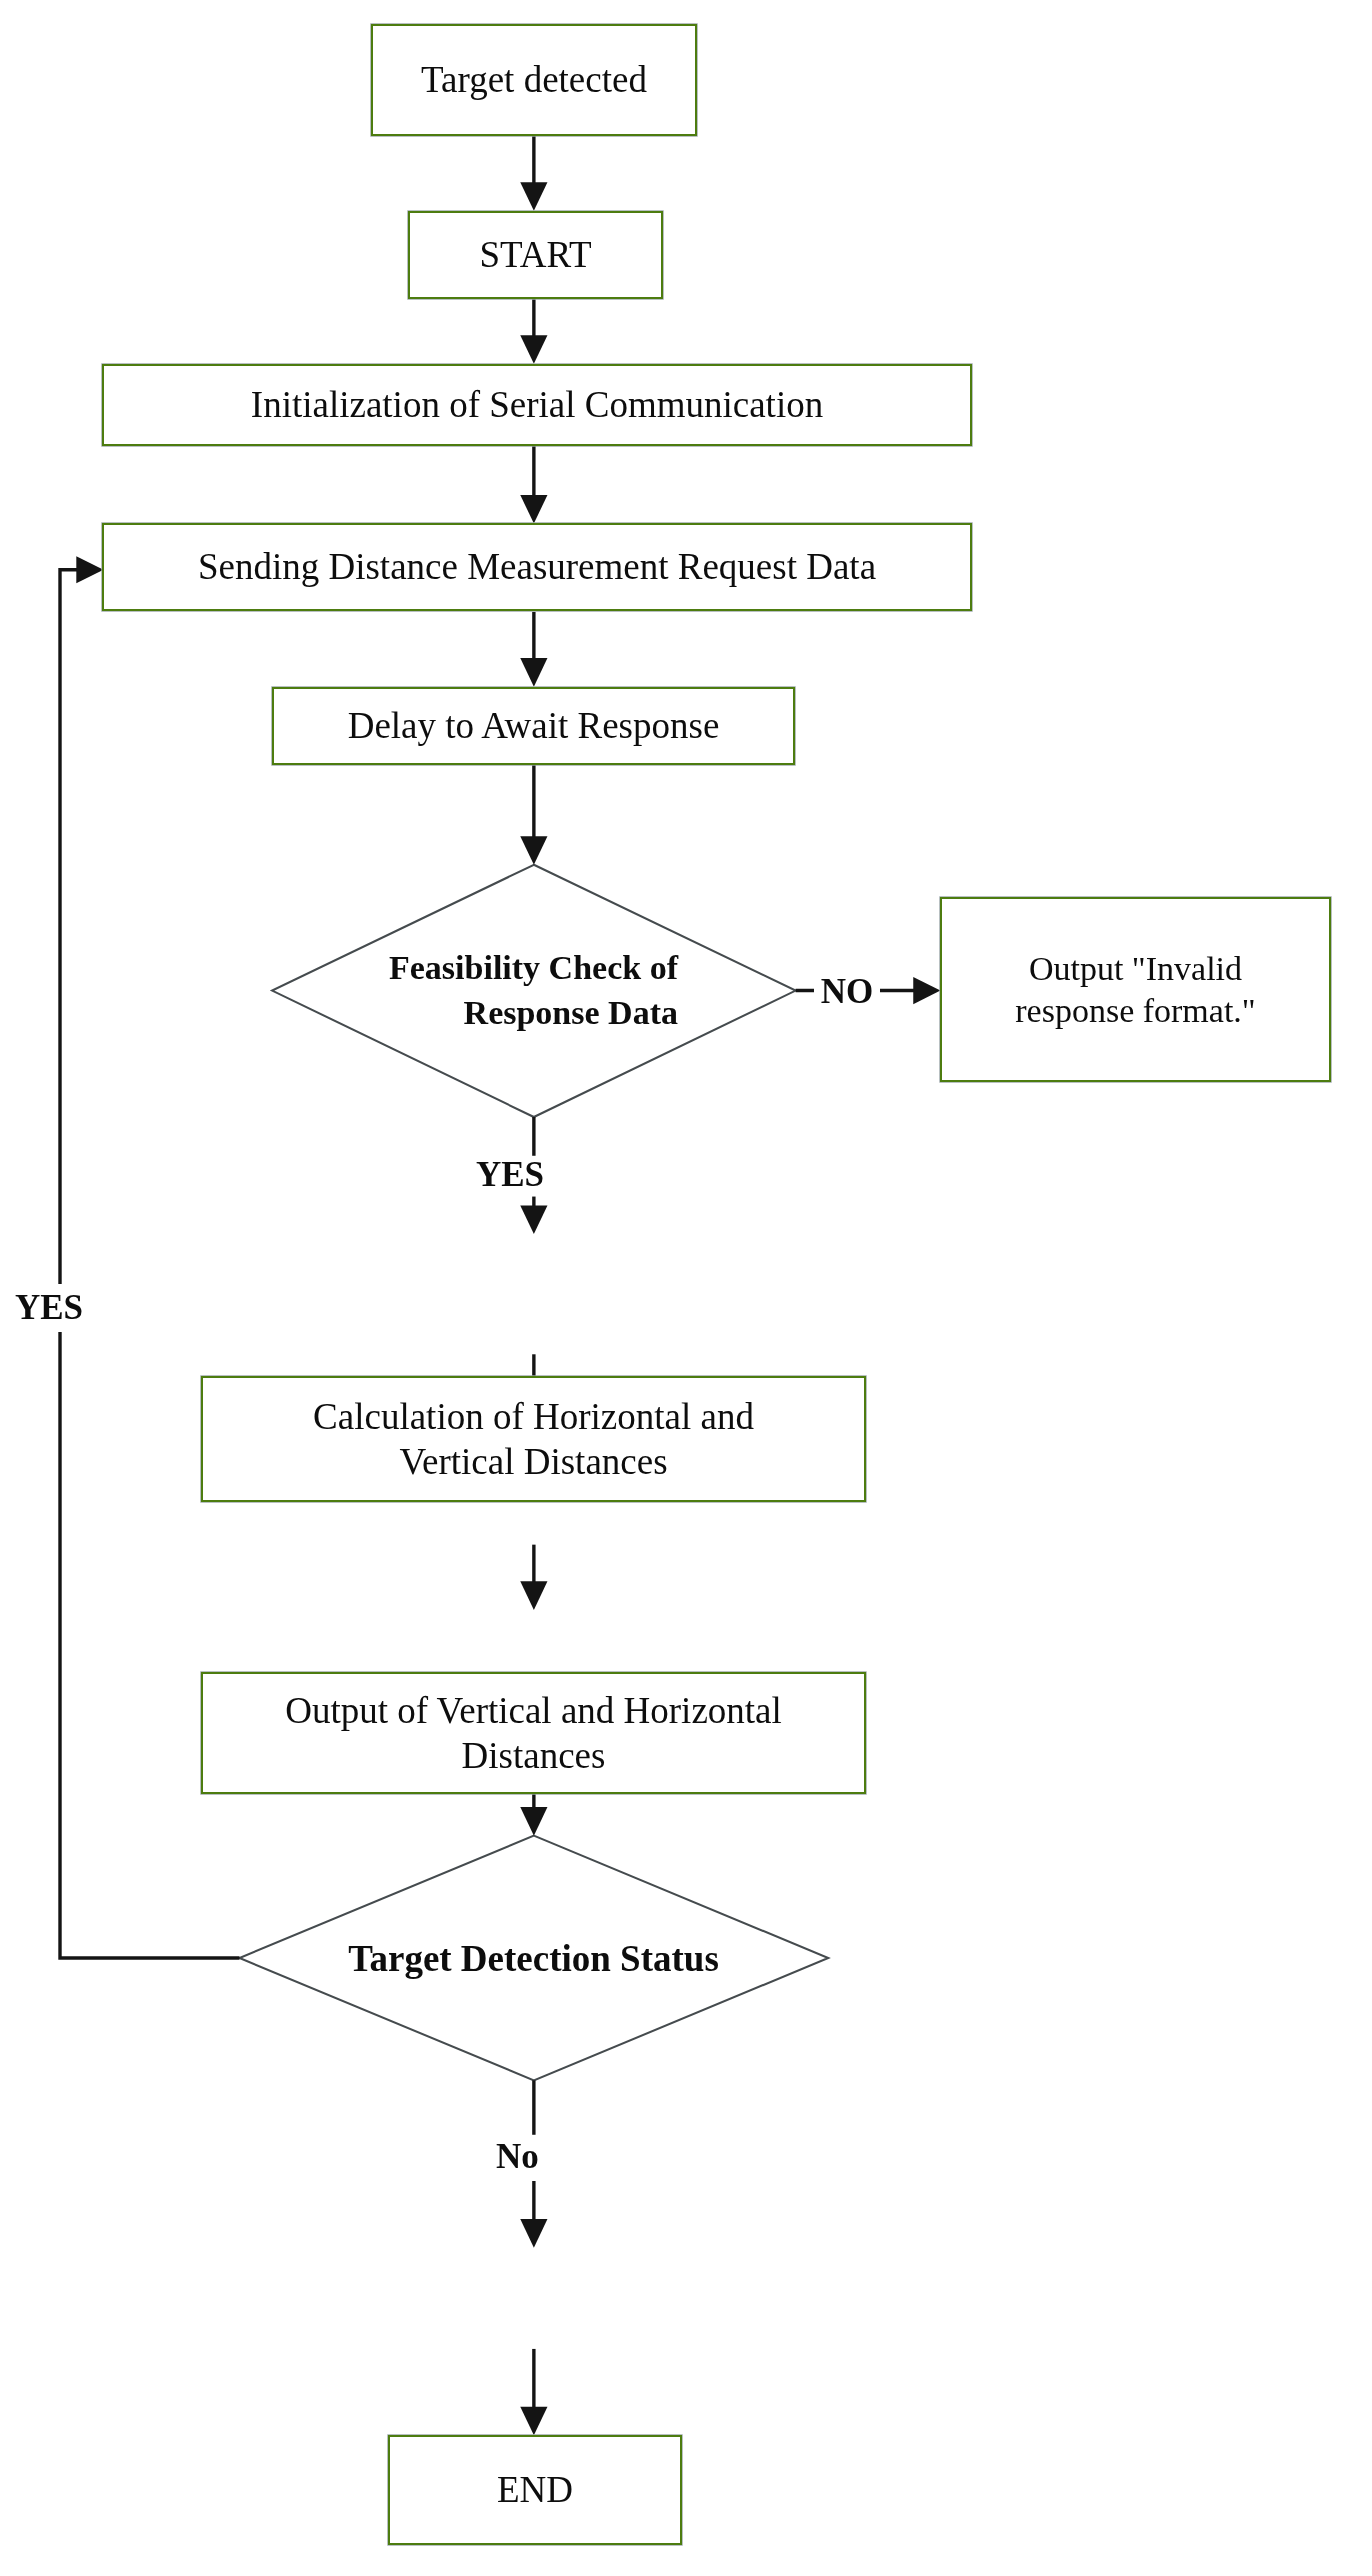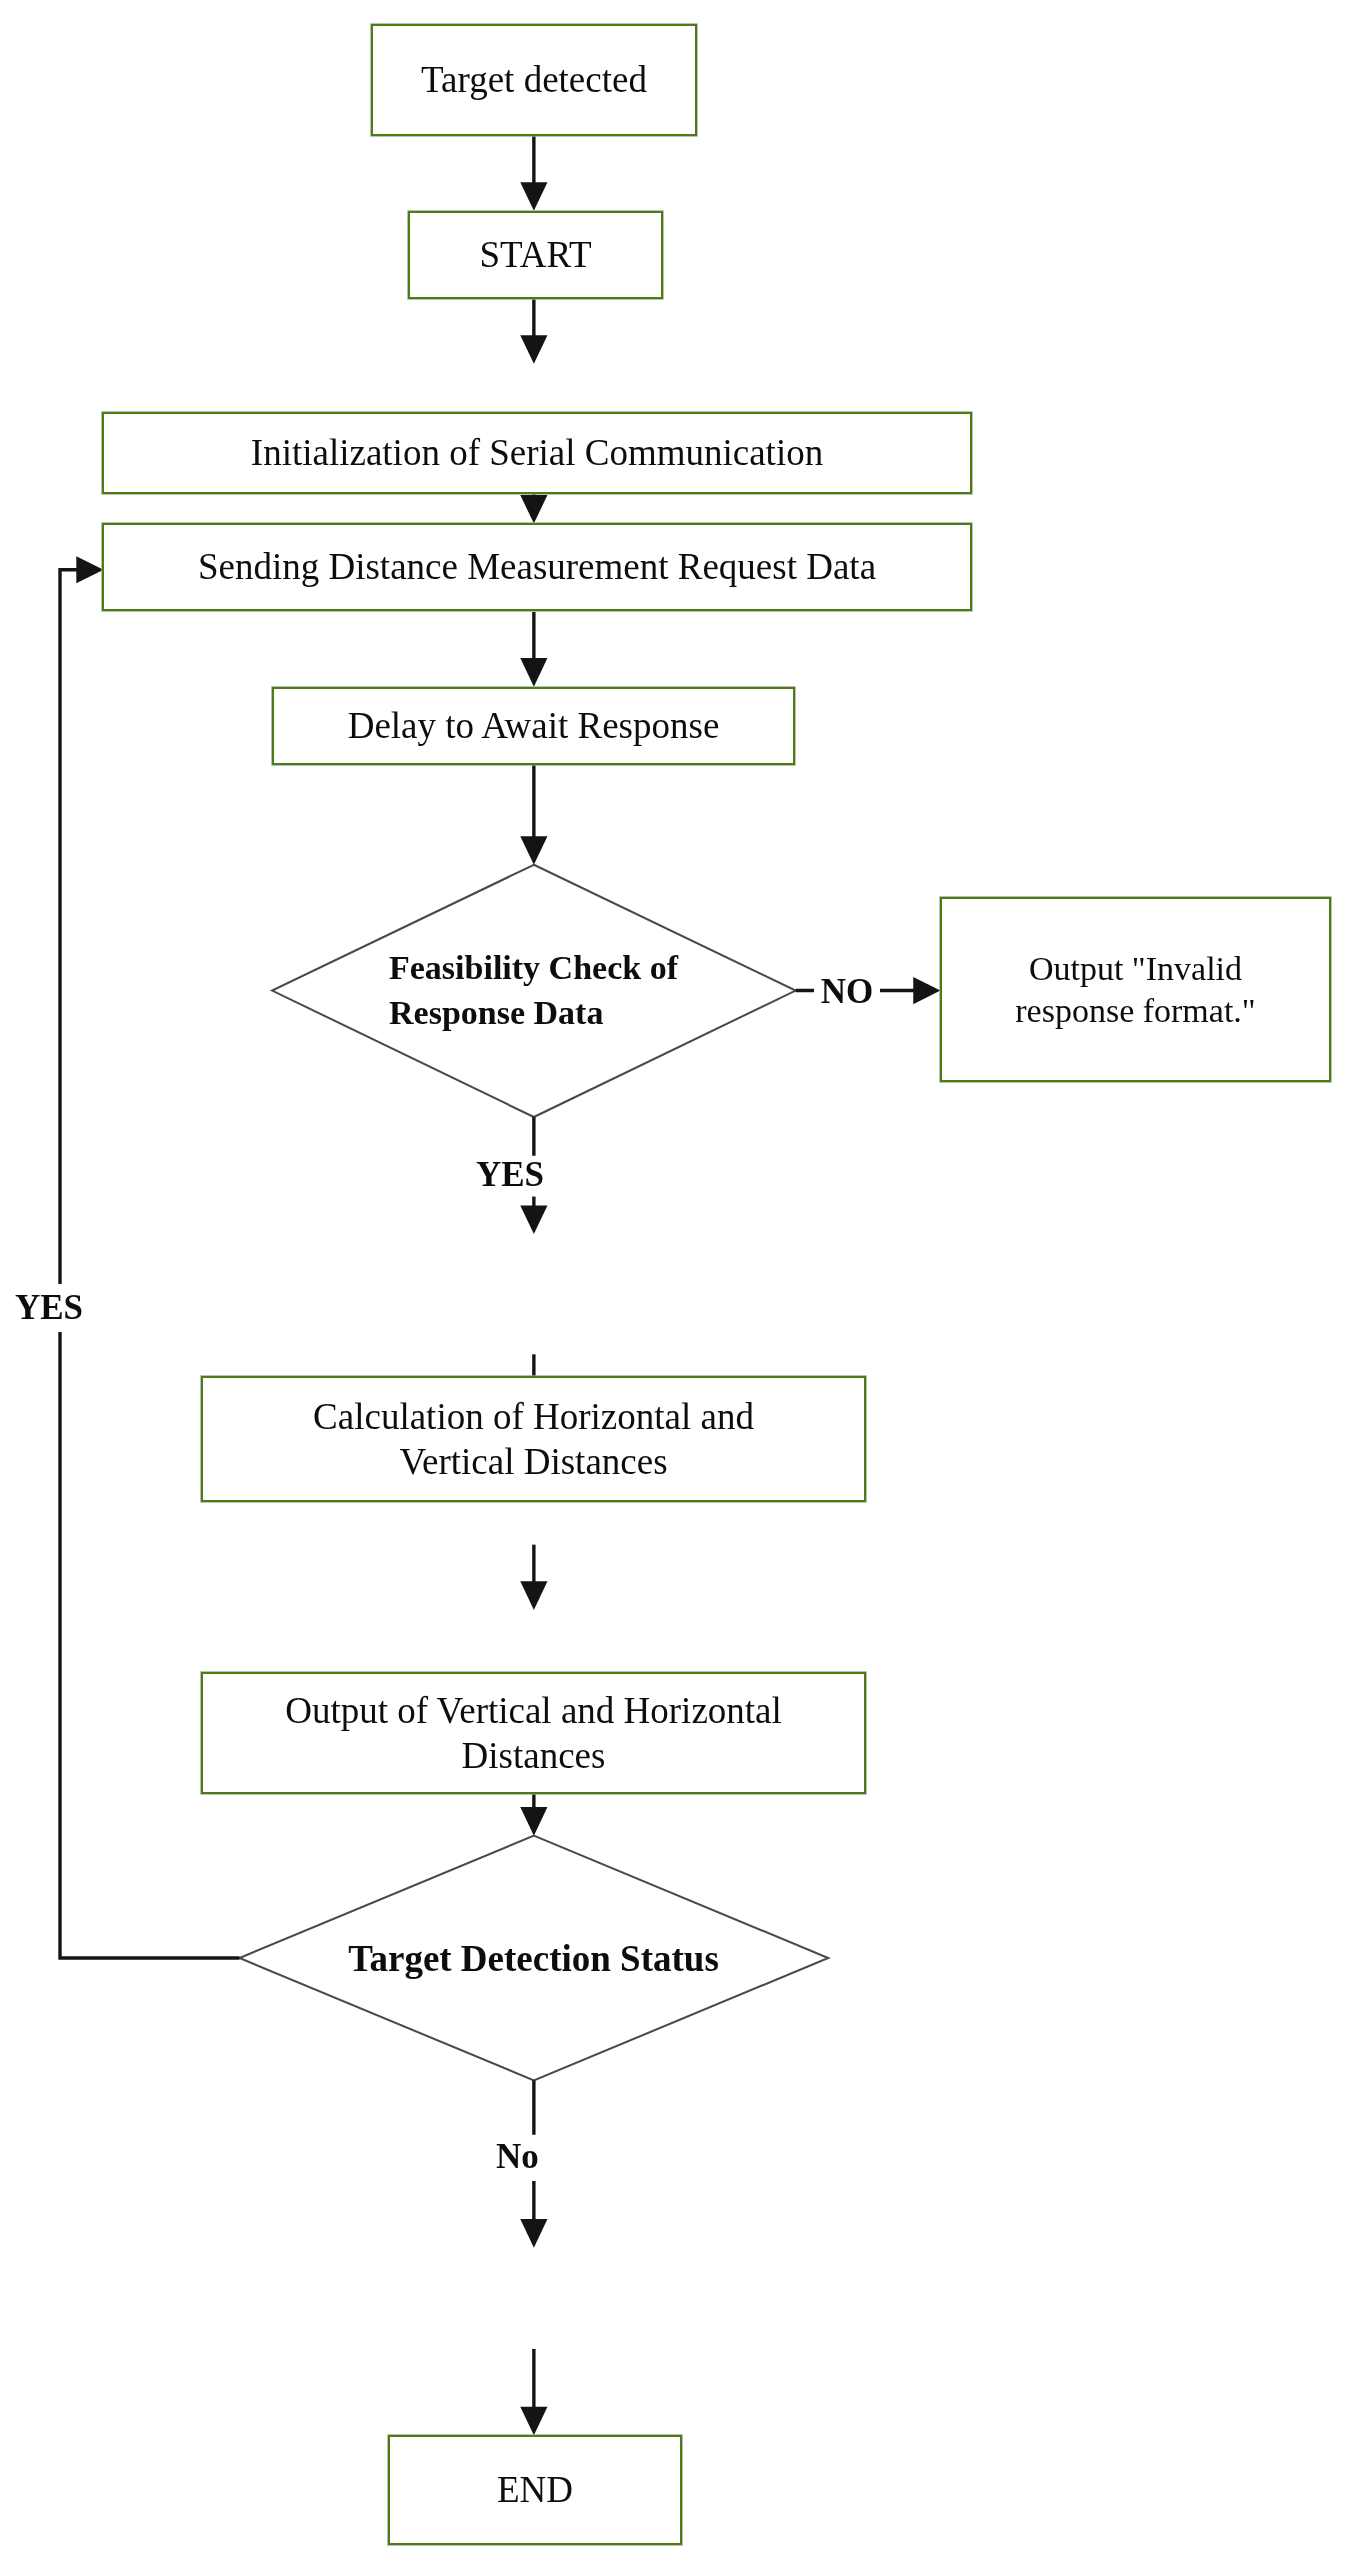--- a/index.html
+++ b/index.html
@@ -34,42 +34,42 @@
     font-size: 37px;
     line-height: 1.22;
     white-space: pre-line;
     box-shadow: 0 0 0 0.7px #9aa6a9;
   }
   .diamond-label {
     position: absolute;
     display: flex;
     align-items: center;
     justify-content: center;
-    text-align: left;
+    text-align: right;
     font-weight: bold;
     white-space: pre-line;
     background: transparent;
   }
   .edge-label {
     position: absolute;
     display: flex;
     align-items: center;
     justify-content: flex-start;
     font-weight: bold;
     font-size: 35px;
     background: transparent;
   }
   .edge-label.on-line {
     background: #ffffff;
     padding: 1.4px 6.8px;
   }
   
   #n-target   { left: 371px;  top: 24px;   width: 326px;  height: 112px; }
   #n-start    { left: 408px;  top: 211px;  width: 255px;  height: 88px; }
-  #n-init     { left: 102px;  top: 364px;  width: 870px; height: 82px; margin-top: 48px; }
+  #n-init     { left: 102px;  top: 364px;  width: 870px; height: 82px; }
   #n-sending  { left: 102px;  top: 523px;  width: 870px; height: 88px; }
   #n-delay    { left: 272px;  top: 687px; width: 523px;  height: 78px; }
   #n-invalid  { left: 940px; top: 897px; width: 391px;  height: 185px; font-size: 34px; }
   #n-parsing  { left: 201px;  top: 1234px; width: 665px;  height: 120px; }
   #n-calc     { left: 201px;  top: 1376px; width: 665px;  height: 126px; }
   #n-outdist  { left: 201px;  top: 1672px; width: 665px;  height: 122px; }
   #n-device   { left: 273px;  top: 2248px; width: 523px;  height: 101px; }
   #n-end      { left: 388px;  top: 2435px; width: 294px;  height: 110px; }
   
   #dl-feas    { left: 343px;  top: 904px; width: 381px;  height: 173px; font-size: 34px; line-height: 1.3; }

